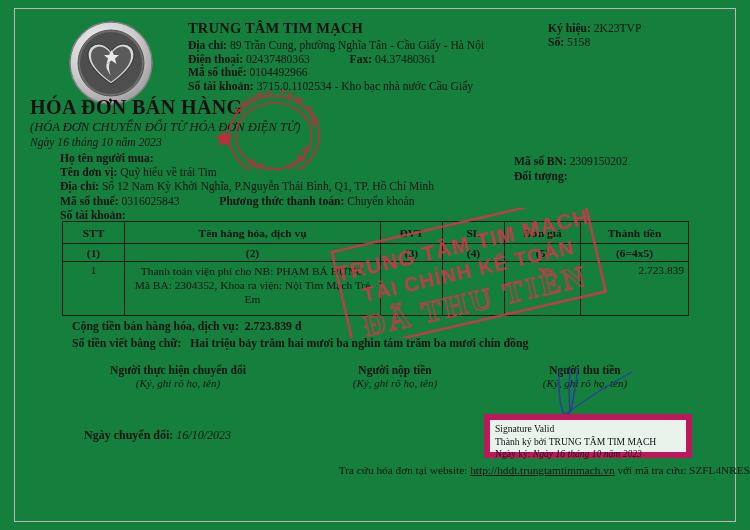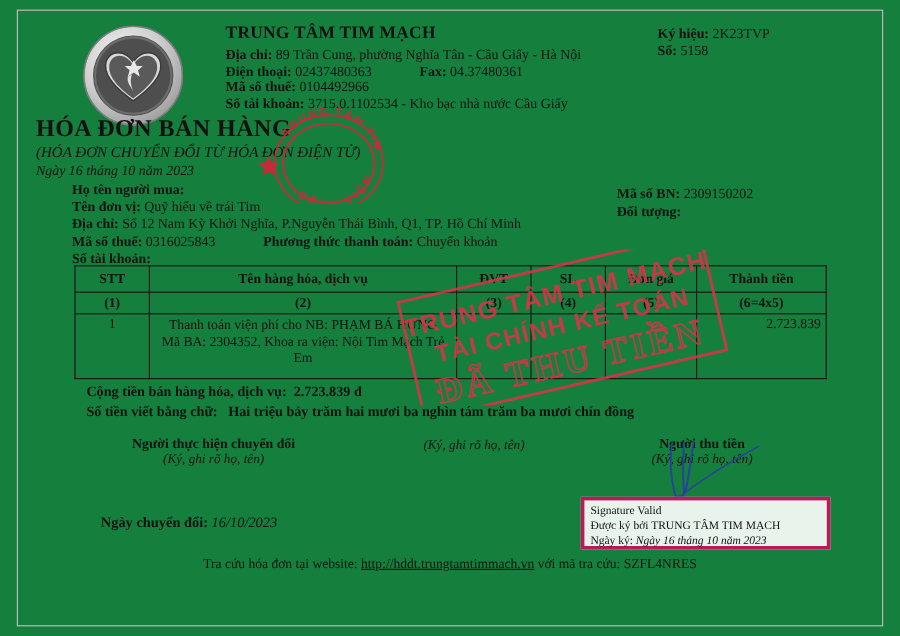--- a/index.html
+++ b/index.html
@@ -103,32 +103,32 @@
   #sig-a { left:28px;  width:180px; }
   #sig-b { left:260px; width:150px; }
   #sig-c { left:450px; width:150px; }
 
   
   #scribble { left:548px; top:368px; width:130px; height:55px; }
 
   
   #digi {
     left:484px; top:414px; width:208px; height:44px;
-    border:3px solid #be185d; background:rgba(255,255,255,.9);
+    border:6px solid #be185d; background:rgba(255,255,255,.9);
     padding:3px 5px;
   }
   .digi-line { font-size:9.6px; line-height:12.6px; white-space:nowrap; }
   .digi-line .it { font-style:italic; }
 
   
   #conv-date { left:84px; top:428px; font-size:12px; }
   #conv-date .lbl { font-weight:bold; }
   #conv-date .val { font-style:italic; }
 
-  #lookup { left:0; top:464px; width:750px; text-align:center; font-size:11.3px; }
+  #lookup { left:0; top:464px; width:750px; text-align:right; font-size:11.3px; }
   #lookup a, #lookup .url {
     text-decoration:underline; color:#111;
   }
 
   
   #round-stamp {
     left:216px; top:90px; width:116px; height:80px;
     opacity:.88; pointer-events:none;
   }
   #rect-stamp {
@@ -295,20 +295,21 @@
       &nbsp;&nbsp;<span class="words">Hai triệu bảy trăm hai mươi ba nghìn tám trăm ba mươi chín đồng</span>
     </div>
   </div>
 
   <div class="abs" id="sigs">
     <div class="sig-col" id="sig-a">
       <div class="sig-title">Người thực hiện chuyển đổi</div>
       <div class="sig-sub">(Ký, ghi rõ họ, tên)</div>
     </div>
     <div class="sig-col" id="sig-b">
+      <div class="sig-title">Người nộp tiền</div>
       <div class="sig-sub">(Ký, ghi rõ họ, tên)</div>
     </div>
     <div class="sig-col" id="sig-c">
       <div class="sig-title">Người thu tiền</div>
       <div class="sig-sub">(Ký, ghi rõ họ, tên)</div>
     </div>
   </div>
 
   <div class="abs" id="scribble">
     <svg width="130" height="55" viewBox="0 0 130 55">
@@ -317,21 +318,21 @@
         <path d="M22 1 C21 16 21 30 22 42 C22 46 20 48 18 46"></path>
         <path d="M30 0 C28 14 26 28 24 38 C23 43 21 46 18 46"></path>
         <path d="M18 46 C34 34 58 18 84 4" stroke-width="1.3"></path>
       </g>
     </svg>
   </div>
 
   <div class="abs" id="digi">
     <div class="digi-line">Signature Valid</div>
     <div class="digi-line">
-      <span>Được ký bởi</span>
+      <span>Thành ký bởi</span>
       <span>TRUNG TÂM TIM MẠCH</span>
     </div>
     <div class="digi-line">
       <span>Ngày ký:</span>
       <span class="it">Ngày 16 tháng 10 năm 2023</span>
     </div>
   </div>
 
   <div class="abs" id="conv-date">
     <span class="lbl">Ngày chuyển đổi:</span>

